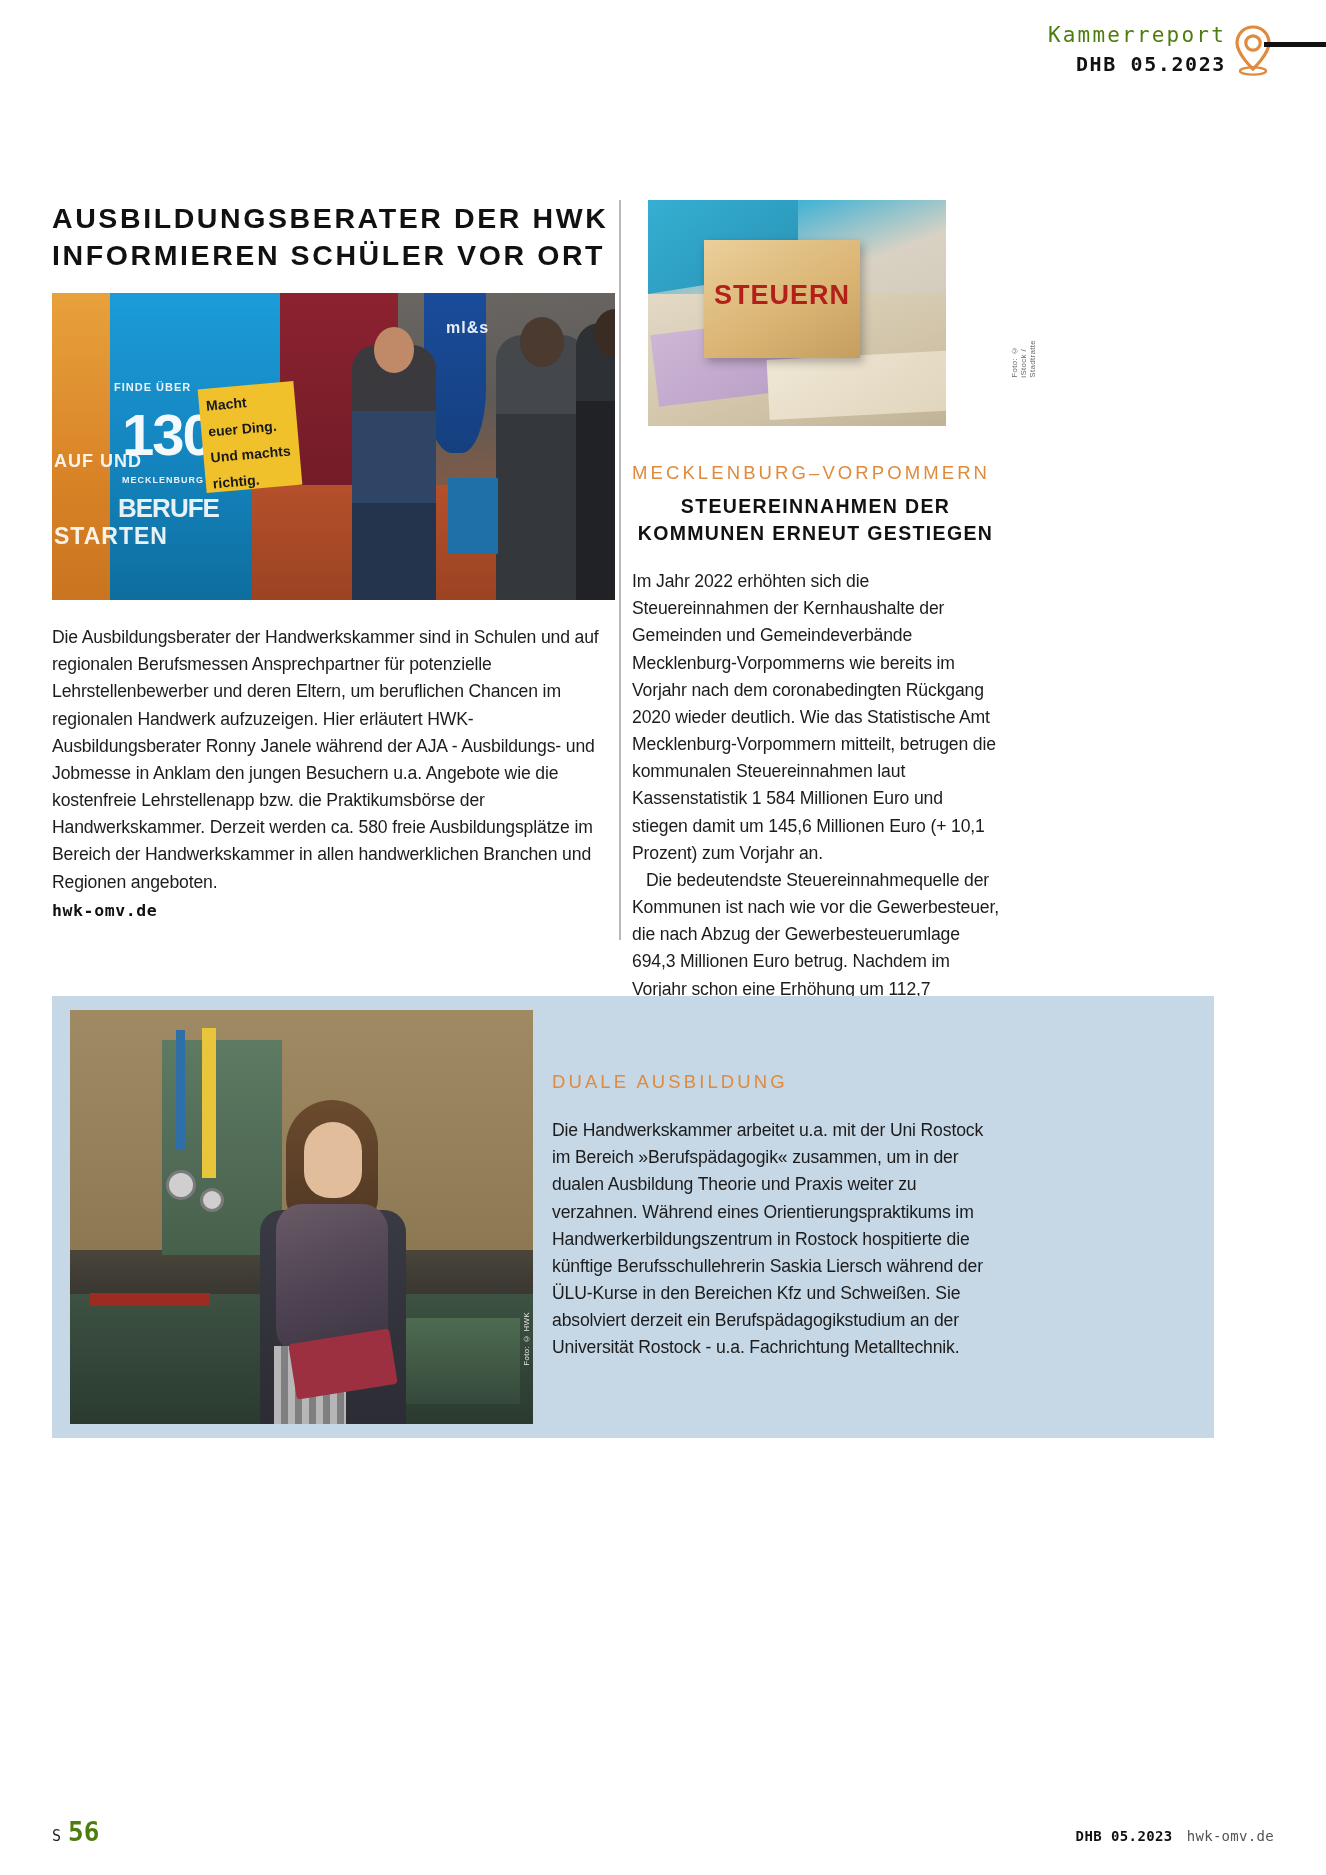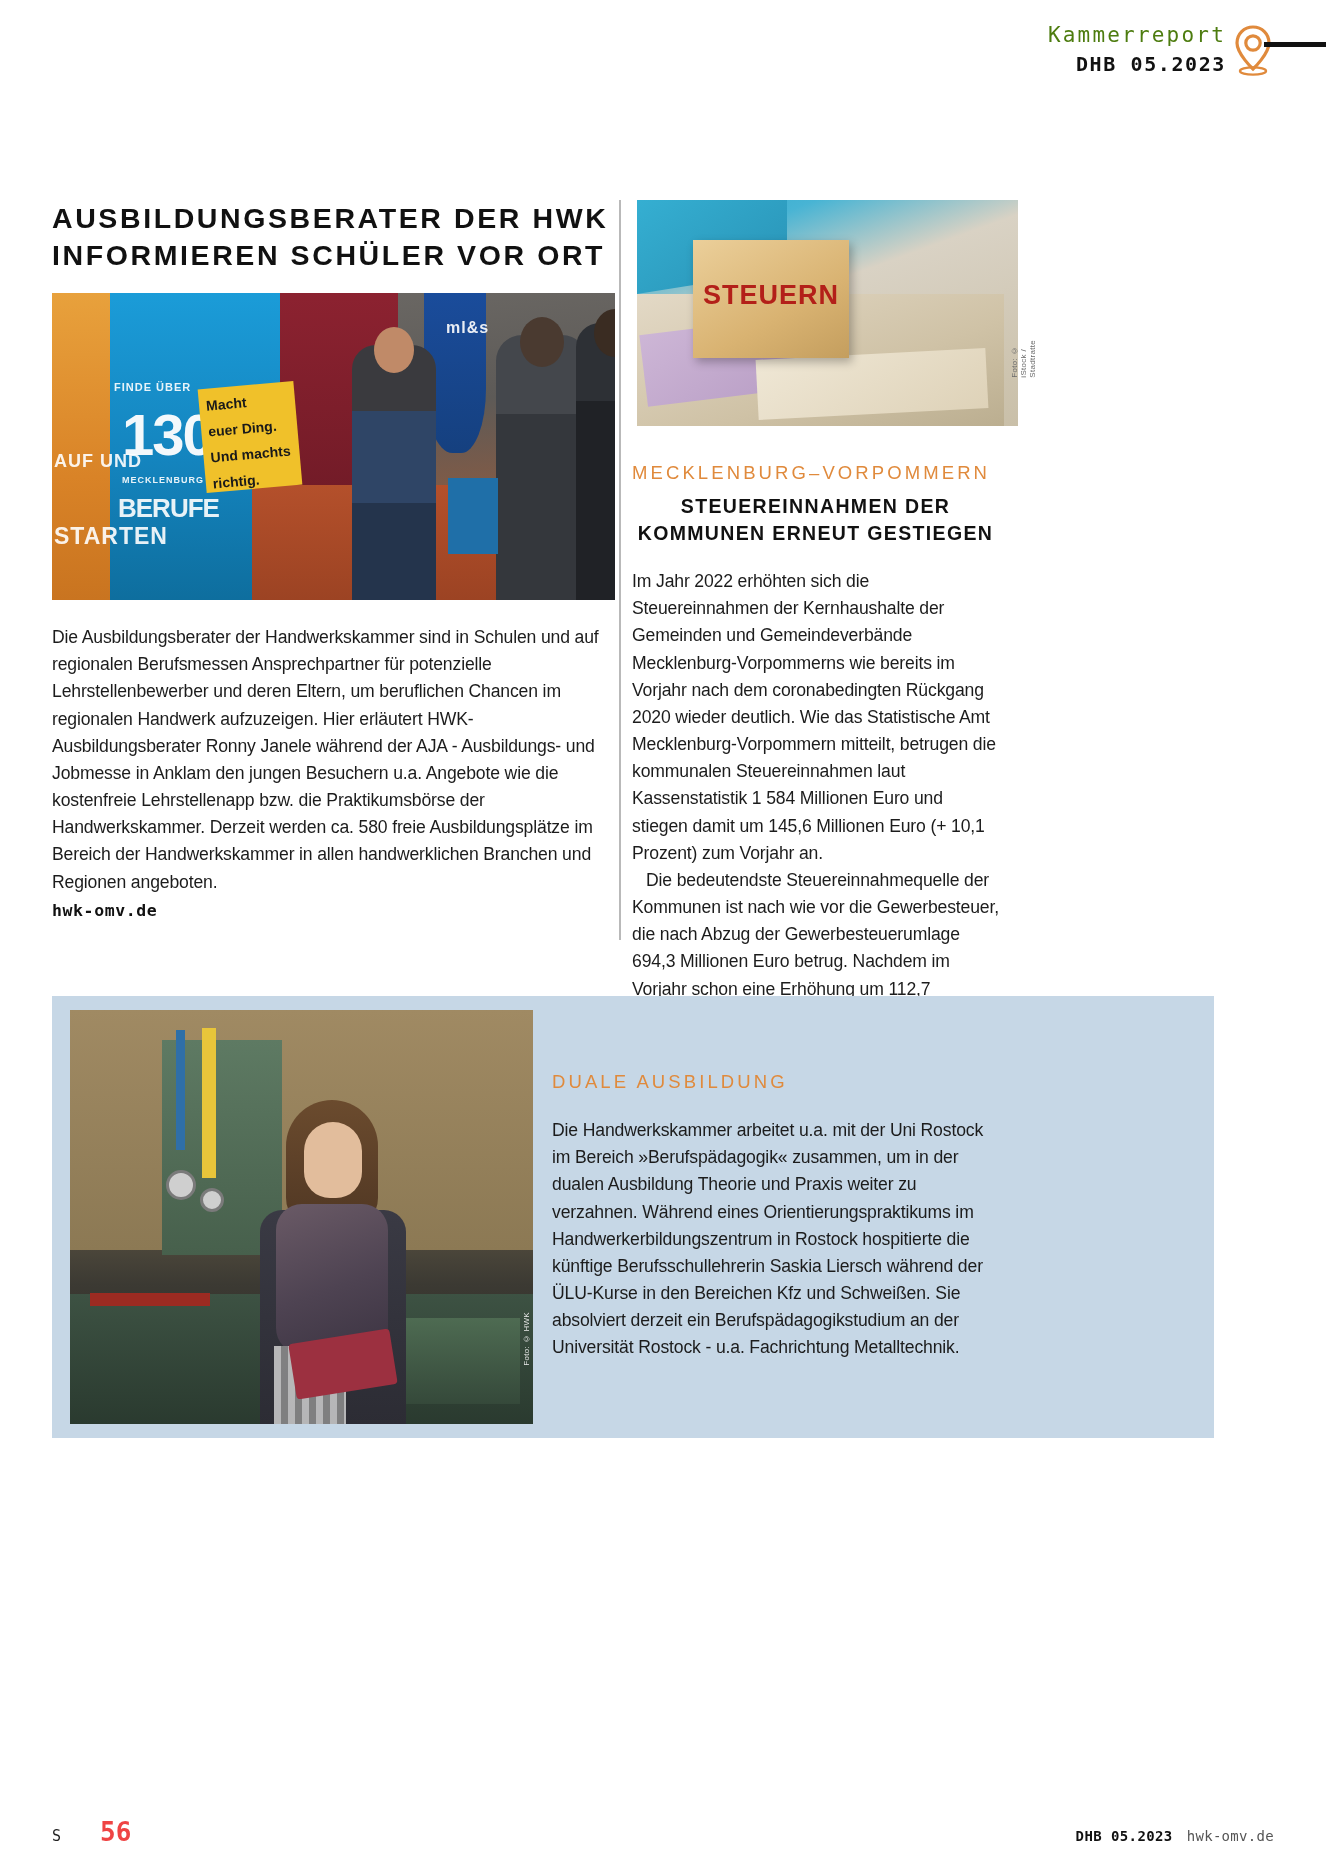--- a/index.html
+++ b/index.html
@@ -45,21 +45,21 @@
   }
   .left-body { position:absolute; left:0; top:424px; width:563px; }
   .src-link {
     font-weight:700; font-size:16.5px; letter-spacing:0.6px;
     font-family:"DejaVu Sans Mono", monospace; color:#111; margin-top:5px;
   }
 
   
   .right-col { position:absolute; left:632px; top:200px; width:367px; }
   .vrule { position:absolute; left:619px; top:200px; width:2px; height:740px; background:#b9b9b9; }
-  .photo-steuern { position:absolute; left:5px; top:0; width:381px; height:226px; overflow:hidden; }
+  .photo-steuern { position:absolute; left:16px; top:0; width:298px; height:226px; overflow:hidden; }
   .kicker {
     font-family:"Liberation Sans", sans-serif;
     font-size:18.5px; letter-spacing:3.1px; color:#E08A3C;
     font-weight:400; text-transform:uppercase;
   }
   .sub-head {
     font-family:"Liberation Sans", sans-serif;
     font-weight:700; font-size:19.5px; line-height:1.36;
     letter-spacing:1.35px; color:#111; text-transform:uppercase;
   }
@@ -74,21 +74,21 @@
     position:absolute; left:52px; top:996px; width:1162px; height:442px;
     background:#C6D7E6;
   }
   .panel-photo { position:absolute; left:18px; top:14px; width:463px; height:414px; overflow:hidden; background:#2a2a2a; }
   .panel-text { position:absolute; left:500px; top:75px; width:448px; }
 
   
   .footer { position:absolute; left:0; bottom:0; width:1326px; height:80px; }
   .foot-left { position:absolute; left:52px; bottom:28px; display:flex; align-items:baseline; gap:7px; }
   .foot-s { font-family:"DejaVu Sans Mono", monospace; font-size:15px; color:#222; }
-  .foot-num { font-family:"DejaVu Sans Mono", monospace; font-size:26px; font-weight:700; color:#ef4444;margin-left:32px; }
+  .foot-num { font-family:"DejaVu Sans Mono", monospace; font-size:26px; font-weight:700; color:#4d7c0f; }
   .foot-right { position:absolute; right:52px; bottom:31px; display:flex; align-items:baseline; gap:14px; }
   .foot-dhb { font-family:"DejaVu Sans Mono", monospace; font-size:14px; font-weight:700; letter-spacing:0.4px; color:#111; }
   .foot-url { font-family:"DejaVu Sans Mono", monospace; font-size:14px; color:#555; letter-spacing:0.3px; }
 
   
   .ph { position:absolute; inset:0; }
 
   
   .fair-bg { background:linear-gradient(175deg,#6d6a66 0%,#5d5a57 40%,#8a5b42 72%,#a65f3d 100%); }
   .fair-banner-orange { position:absolute; left:0; top:0; width:64px; height:307px;

